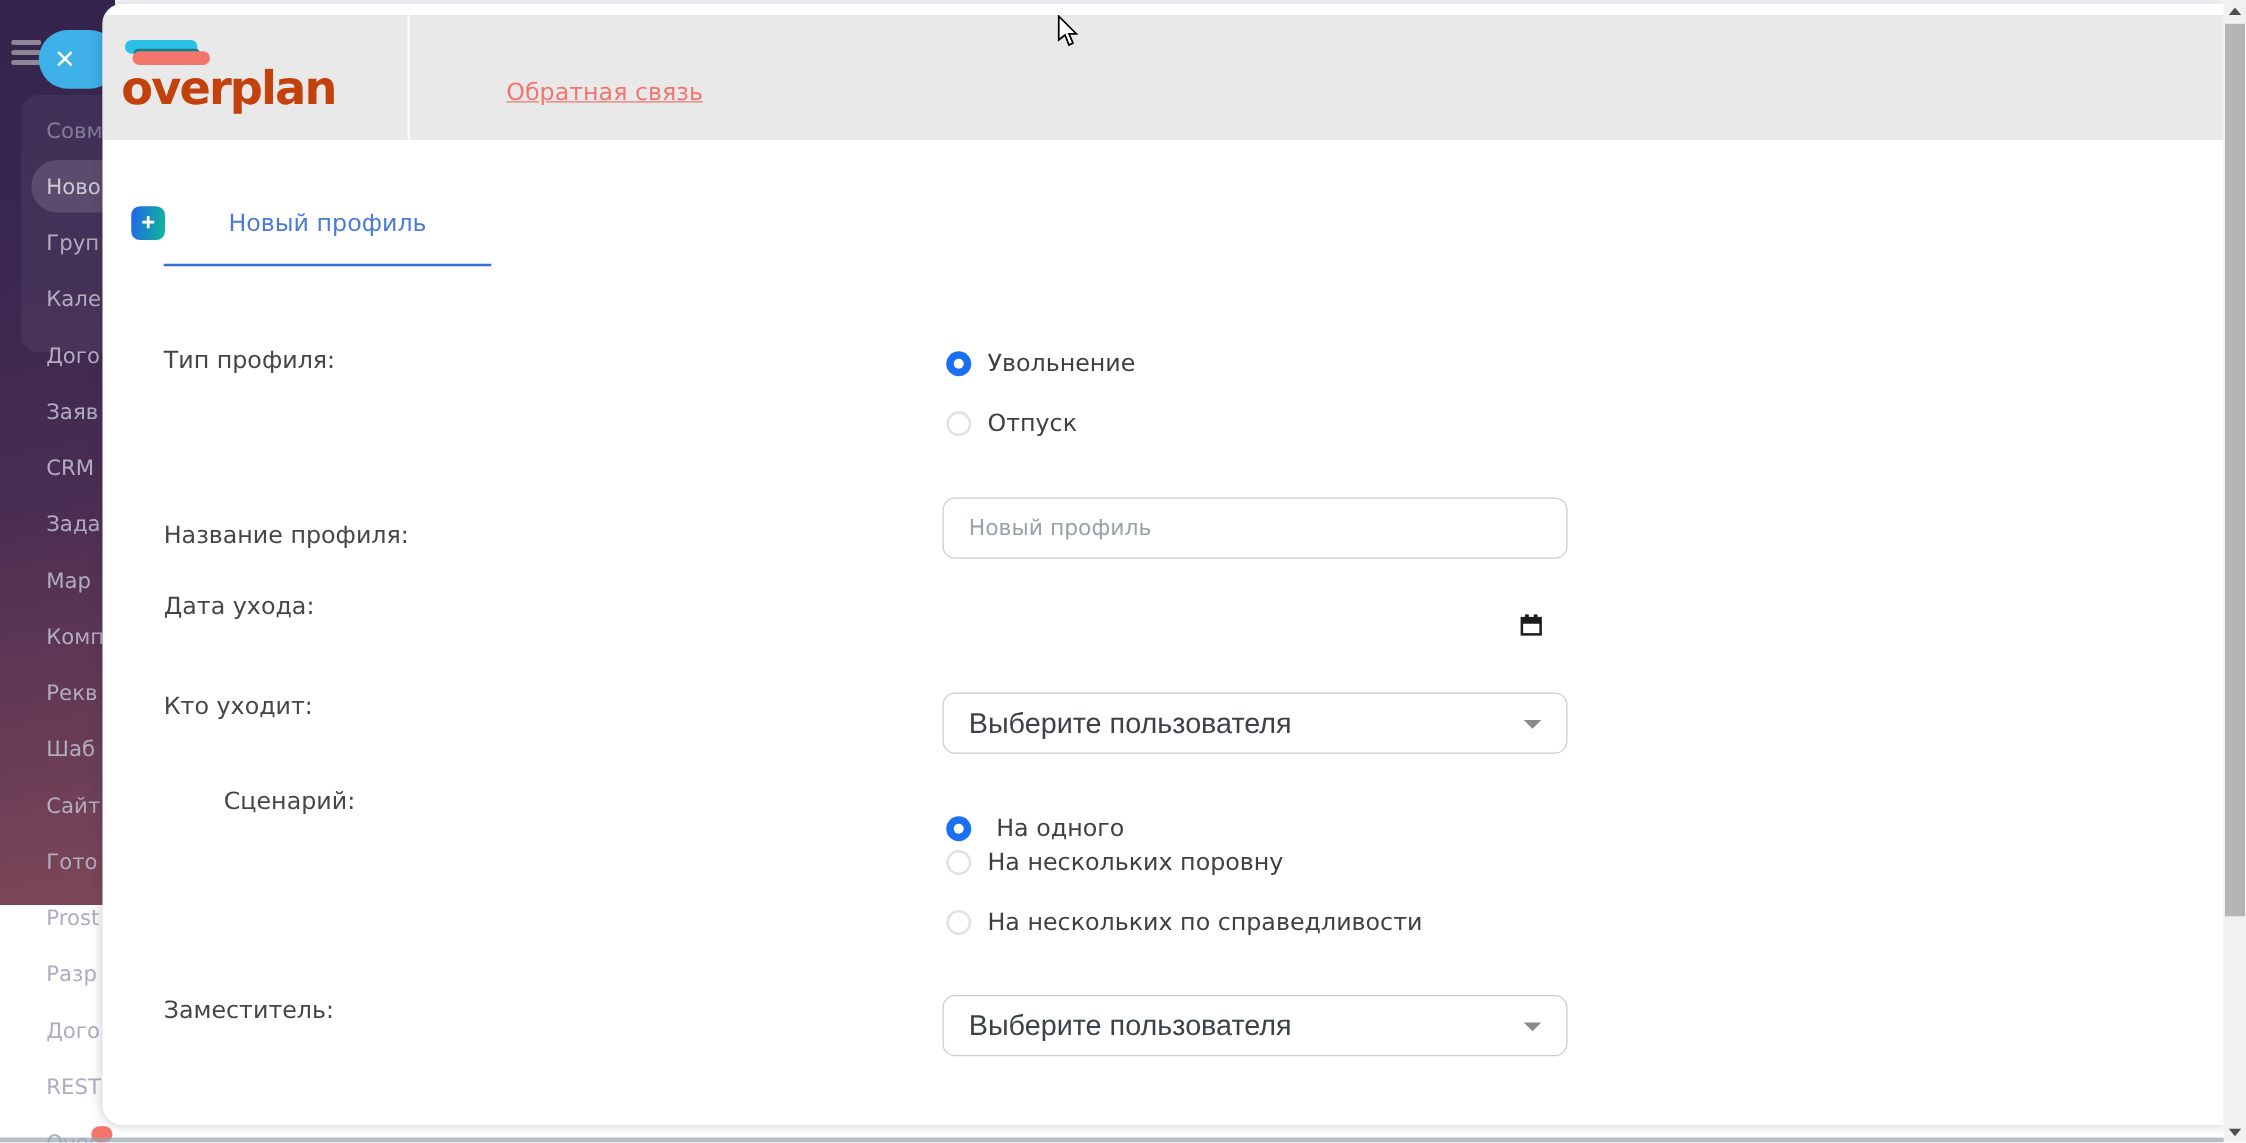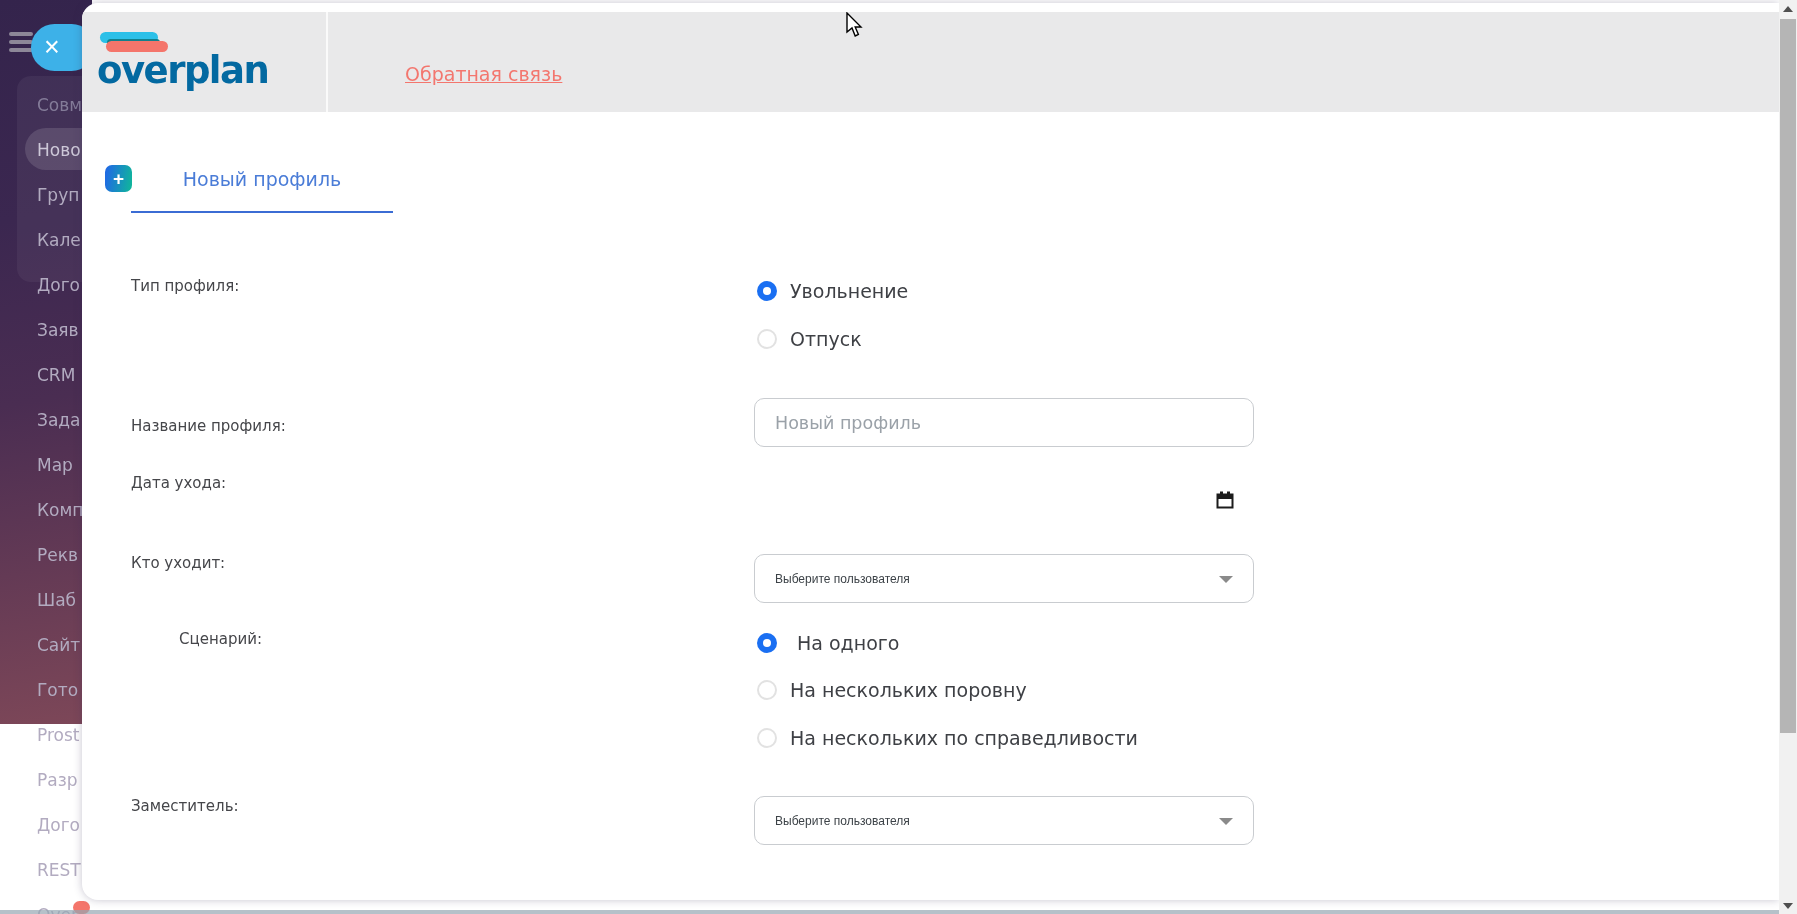--- a/index.html
+++ b/index.html
@@ -27,52 +27,52 @@
   .close-pill .x{color:#fff;font-size:27px;line-height:1;font-weight:400;}
 
   
   .modal{position:absolute;left:82px;top:3px;width:1697px;height:897px;background:#fff;z-index:2;
     border-radius:16px 0 0 16px;overflow:hidden;box-shadow:0 0 9px rgba(55,45,85,.28);}
   .mheader{position:absolute;left:0;top:9px;width:100%;height:100px;background:#e9e9ea;}
   .logo{position:absolute;left:15px;top:18px;width:200px;height:80px;}
   .bar1{position:absolute;left:3px;top:2px;width:58px;height:11px;border-radius:6px;background:#2bc0e8;}
   .bar1b{position:absolute;left:10px;top:9px;width:53px;height:7px;border-radius:3.5px;background:#11808c;}
   .bar2{position:absolute;left:9px;top:11px;width:62px;height:11px;border-radius:6px;background:#f4756b;}
-  .logo-text{position:absolute;left:0;top:22px;font-size:37px;font-weight:800;color:#0369a1;
+  .logo-text{position:absolute;left:0;top:22px;font-size:37px;font-weight:800;color:#c2410c;
     letter-spacing:-1.5px;line-height:1;}
   .header-divider{position:absolute;left:244px;top:0;width:2px;height:100%;background:#fafafa;}
   .feedback{position:absolute;left:323px;top:38px;font-size:19px;color:#f3766e;
     text-decoration:underline;cursor:pointer;margin-top:13px;}
 
   
   .tabbar{position:absolute;left:23px;top:162px;width:360px;height:60px;}
   .add-tab{position:absolute;left:0;top:0;width:27px;height:27px;border:none;border-radius:7px;
     background:linear-gradient(100deg,#1f6ce2 10%,#10b59c 95%);color:#fff;font-size:19px;font-weight:700;
     display:flex;align-items:center;justify-content:center;cursor:pointer;line-height:1;padding:0;}
   .tab{position:absolute;left:26px;top:3px;width:262px;text-align:center;font-size:19px;
     color:#4a7cd7;cursor:pointer;}
   .tab-underline{position:absolute;left:26px;top:46px;width:262px;height:2px;background:#3b6cd4;}
 
   
-  .flabel{position:absolute;left:49px;font-size:15px;color:#45464a;}
+  .flabel{position:absolute;left:49px;font-size:19px;color:#45464a;}
   .radio-row{position:absolute;left:675px;display:flex;align-items:center;gap:13px;height:22px;
     font-size:19px;color:#3e4045;cursor:pointer;}
   .radio{width:20px;height:20px;border-radius:50%;box-sizing:border-box;flex:0 0 auto;}
   .radio.off{border:2px solid #e2e2e2;background:#fff;}
   .radio.on{background:#1a6ff2;position:relative;}
   .radio.on::after{content:"";position:absolute;left:6px;top:6px;width:8px;height:8px;
     background:#fff;border-radius:50%;}
   .tinput{position:absolute;left:672px;width:500px;height:49px;box-sizing:border-box;
     border:1.5px solid #c9ccd0;border-radius:10px;padding:0 20px;font-size:17.5px;color:#333;
     background:#fff;font-family:"DejaVu Sans",sans-serif;outline:none;}
   .tinput::placeholder{color:#9aa1a8;}
   .cal-icon{position:absolute;left:1134px;top:488px;}
   .tselect{position:absolute;left:672px;width:500px;height:49px;box-sizing:border-box;
     border:1.5px solid #c9ccd0;border-radius:10px;background:#fff;display:flex;align-items:center;
-    padding:0 20px;font-family:"Liberation Sans",sans-serif;font-size:12px;color:#3c4247;cursor:pointer;}
+    padding:0 20px;font-family:"Liberation Sans",sans-serif;font-size:23px;color:#3c4247;cursor:pointer;}
   .sel-arrow{position:absolute;right:20px;top:21px;width:0;height:0;
     border-left:7px solid transparent;border-right:7px solid transparent;border-top:7px solid #8a8a8a;}
 
   
   .scrollbar{position:absolute;right:0;top:0;width:18px;height:914px;background:#f1f1f1;z-index:3;}
   .sb-btn{position:absolute;left:0;right:0;height:17px;display:flex;align-items:center;
     justify-content:center;cursor:pointer;}
   .sb-btn.up{top:0;}.sb-btn.down{bottom:0;}
   .tri-up{width:0;height:0;border-left:5px solid transparent;border-right:5px solid transparent;
     border-bottom:6px solid #4f4f4f;}
@@ -165,21 +165,21 @@
     </svg>
   </div>
 
   <div class="flabel" style="top:551px;">Кто уходит:</div>
   <div class="tselect" style="top:551px;">
     <span>Выберите пользователя</span>
     <i class="sel-arrow"></i>
   </div>
 
   <div class="flabel" style="top:627px;margin-left:48px;">Сценарий:</div>
-  <div class="radio-row" style="top:629px;gap:20px;">
+  <div class="radio-row" style="top:649px;gap:20px;">
     <span class="radio on"></span>
     <span>На одного</span>
   </div>
   <div class="radio-row" style="top:676px;">
     <span class="radio off"></span>
     <span>На нескольких поровну</span>
   </div>
   <div class="radio-row" style="top:724px;">
     <span class="radio off"></span>
     <span>На нескольких по справедливости</span>

